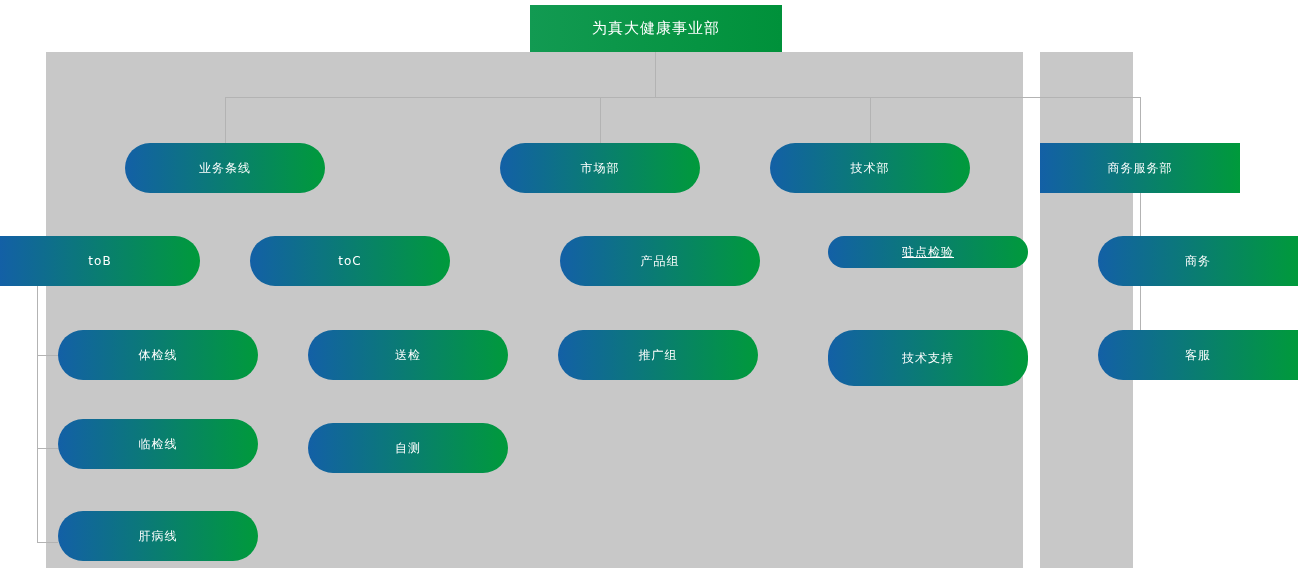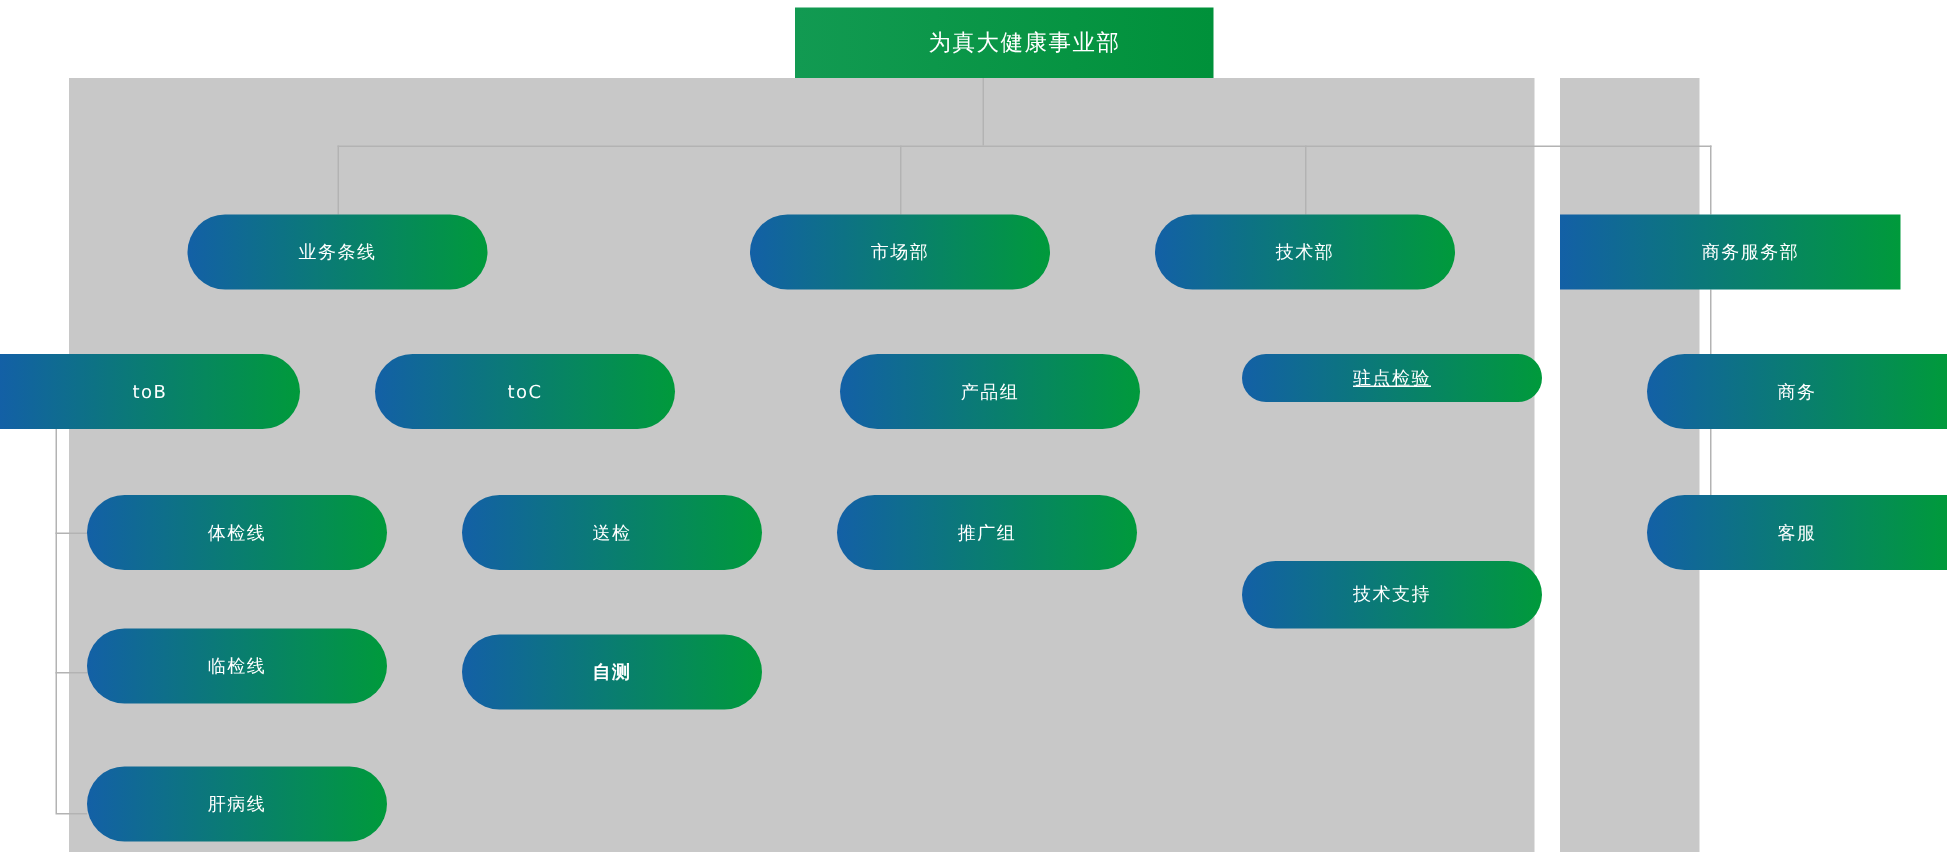--- a/index.html
+++ b/index.html
@@ -9,21 +9,21 @@
   }
   .panel{position:absolute;}
   .line{position:absolute;}
   .node{
     position:absolute;display:flex;align-items:center;justify-content:center;
     color:#ffffff;font-size:12px;white-space:nowrap;letter-spacing:1px;
   }
   .pill{border-radius:26px;}
   .pill-left{border-radius:26px 0 0 26px;}
   .pill-right{border-radius:0 26px 26px 0;justify-content:center;}
-  .rect{border-radius:0;padding-left:27px;}
+  .rect{border-radius:0;}
   .root-node{font-size:15px;letter-spacing:1px;}
 </style>
 </head>
 <body>
 
 <div id="canvas">
   <div class="panel" id="panel-main" style="left: 46px; top: 52px; width: 977px; height: 516px; background: rgb(200, 200, 200);"></div>
   <div class="panel" id="panel-right" style="left: 1040px; top: 52px; width: 93px; height: 516px; background: rgb(200, 200, 200);"></div>
   <div id="connectors">
       <div class="line" style="left: 655px; top: 52px; width: 1px; height: 45px; background: rgb(179, 179, 179);"></div>
@@ -71,29 +71,29 @@
       </div>
       <div class="node pill" style="left: 58px; top: 330px; width: 200px; height: 50px; background: linear-gradient(90deg, rgb(19, 96, 166), rgb(0, 154, 59)); color: rgb(255, 255, 255);">
         <span>体检线</span>
       </div>
       <div class="node pill" style="left: 308px; top: 330px; width: 200px; height: 50px; background: linear-gradient(90deg, rgb(19, 96, 166), rgb(0, 154, 59)); color: rgb(255, 255, 255);">
         <span>送检</span>
       </div>
       <div class="node pill" style="left: 558px; top: 330px; width: 200px; height: 50px; background: linear-gradient(90deg, rgb(19, 96, 166), rgb(0, 154, 59)); color: rgb(255, 255, 255);">
         <span>推广组</span>
       </div>
-      <div class="node pill" style="left: 828px; top: 330px; width: 200px; height: 45px; background: linear-gradient(90deg, rgb(19, 96, 166), rgb(0, 154, 59)); color: rgb(255, 255, 255); margin-top: 44px;">
+      <div class="node pill" style="left: 828px; top: 330px; width: 200px; height: 56px; background: linear-gradient(90deg, rgb(19, 96, 166), rgb(0, 154, 59)); color: rgb(255, 255, 255);">
         <span>技术支持</span>
       </div>
       <div class="node pill-left" style="left: 1098px; top: 330px; width: 200px; height: 50px; background: linear-gradient(90deg, rgb(19, 96, 166), rgb(0, 154, 59)); color: rgb(255, 255, 255);">
         <span>客服</span>
       </div>
       <div class="node pill" style="left: 58px; top: 419px; width: 200px; height: 50px; background: linear-gradient(90deg, rgb(19, 96, 166), rgb(0, 154, 59)); color: rgb(255, 255, 255);">
         <span>临检线</span>
       </div>
-      <div class="node pill" style="left: 308px; top: 423px; width: 200px; height: 50px; background: linear-gradient(90deg, rgb(19, 96, 166), rgb(0, 154, 59)); color: rgb(255, 255, 255); font-weight: bold;">
+      <div class="node pill" style="left: 308px; top: 423px; width: 200px; height: 50px; background: linear-gradient(90deg, rgb(19, 96, 166), rgb(0, 154, 59)); color: rgb(255, 255, 255);">
         <span>自测</span>
       </div>
       <div class="node pill" style="left: 58px; top: 511px; width: 200px; height: 50px; background: linear-gradient(90deg, rgb(19, 96, 166), rgb(0, 154, 59)); color: rgb(255, 255, 255);">
         <span>肝病线</span>
       </div>
     </div>
 </div>
 
 </body></html>

